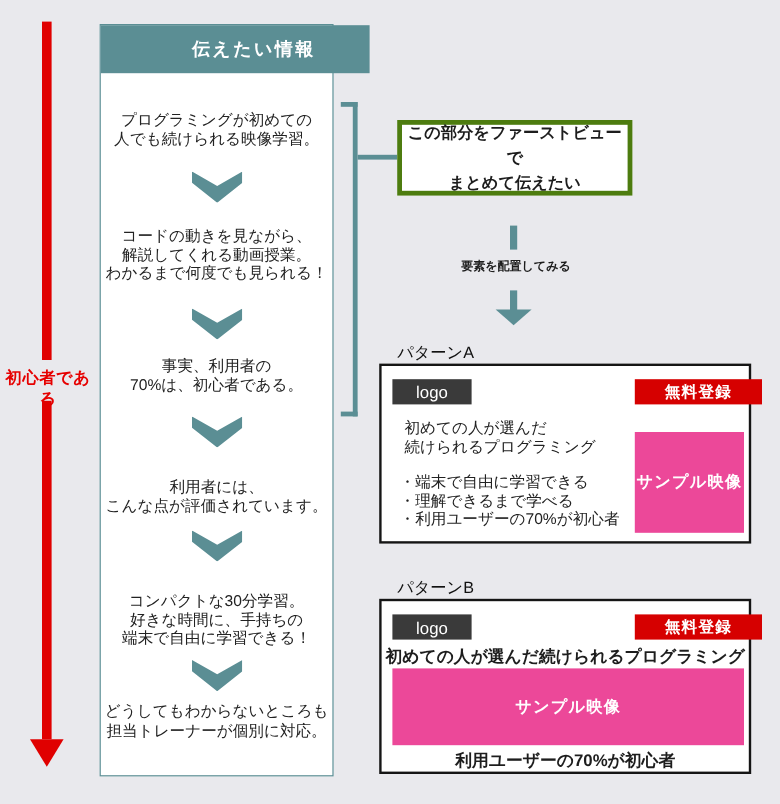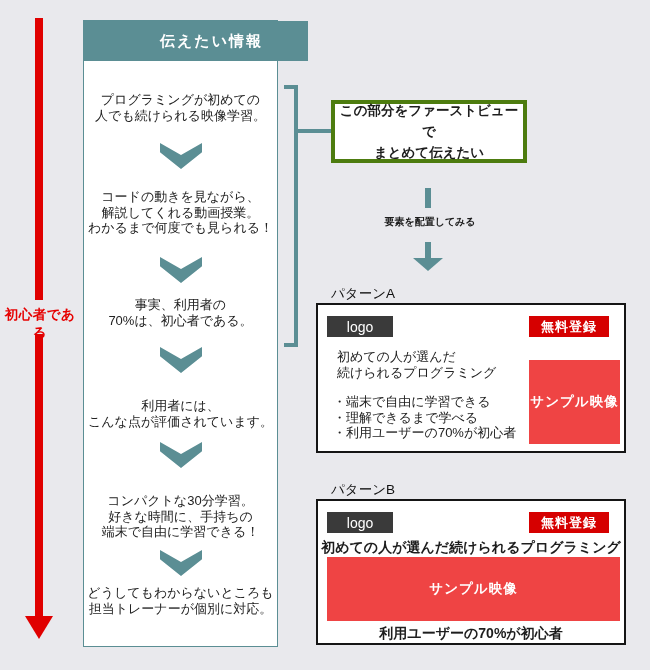--- a/index.html
+++ b/index.html
@@ -66,32 +66,32 @@
   .pattern-label{position:absolute;left:331px;width:200px;font-size:13.5px;color:#111111;}
   .card{
     position:absolute;left:316px;width:310px;background:#ffffff;
     border:2px solid #151515;box-sizing:border-box;
   }
   .logo-box{
     position:absolute;left:9px;top:11px;width:66px;height:21px;background:#3a3a3a;
     color:#ffffff;font-size:14px;display:flex;align-items:center;justify-content:center;
   }
   .cta{
-    position:absolute;left:211px;top:11px;width:80px;height:21px;background:#d60000;
+    position:absolute;left:211px;top:11px;width:106px;height:21px;background:#d60000;
     color:#ffffff;font-size:13px;font-weight:bold;border:none;padding:0;
     display:flex;align-items:center;justify-content:center;letter-spacing:1px;cursor:pointer;
   }
   .pa-headline{
     position:absolute;left:19px;top:44px;font-size:13px;line-height:16px;
     white-space:pre-line;color:#222222;font-weight:500;
   }
   .pa-bullets{position:absolute;left:15px;top:89px;}
   .pa-bullets div{font-size:13px;line-height:15.5px;color:#222222;}
   .video-box{
-    position:absolute;background:#ef4444;color:#ffffff;font-size:13.5px;font-weight:bold;
+    position:absolute;background:#ec4899;color:#ffffff;font-size:13.5px;font-weight:bold;
     display:flex;align-items:center;justify-content:center;letter-spacing:1px;
   }
   .pa-video{left:211px;top:55px;width:91px;height:84px;}
   .pb-headline{
     position:absolute;left:0;top:38px;width:100%;text-align:center;
     font-size:14px;font-weight:600;color:#1d1d1d;
   }
   .pb-video{left:9px;top:56px;width:293px;height:64px;}
   .pb-footnote{
     position:absolute;left:0;top:124px;width:100%;text-align:center;

